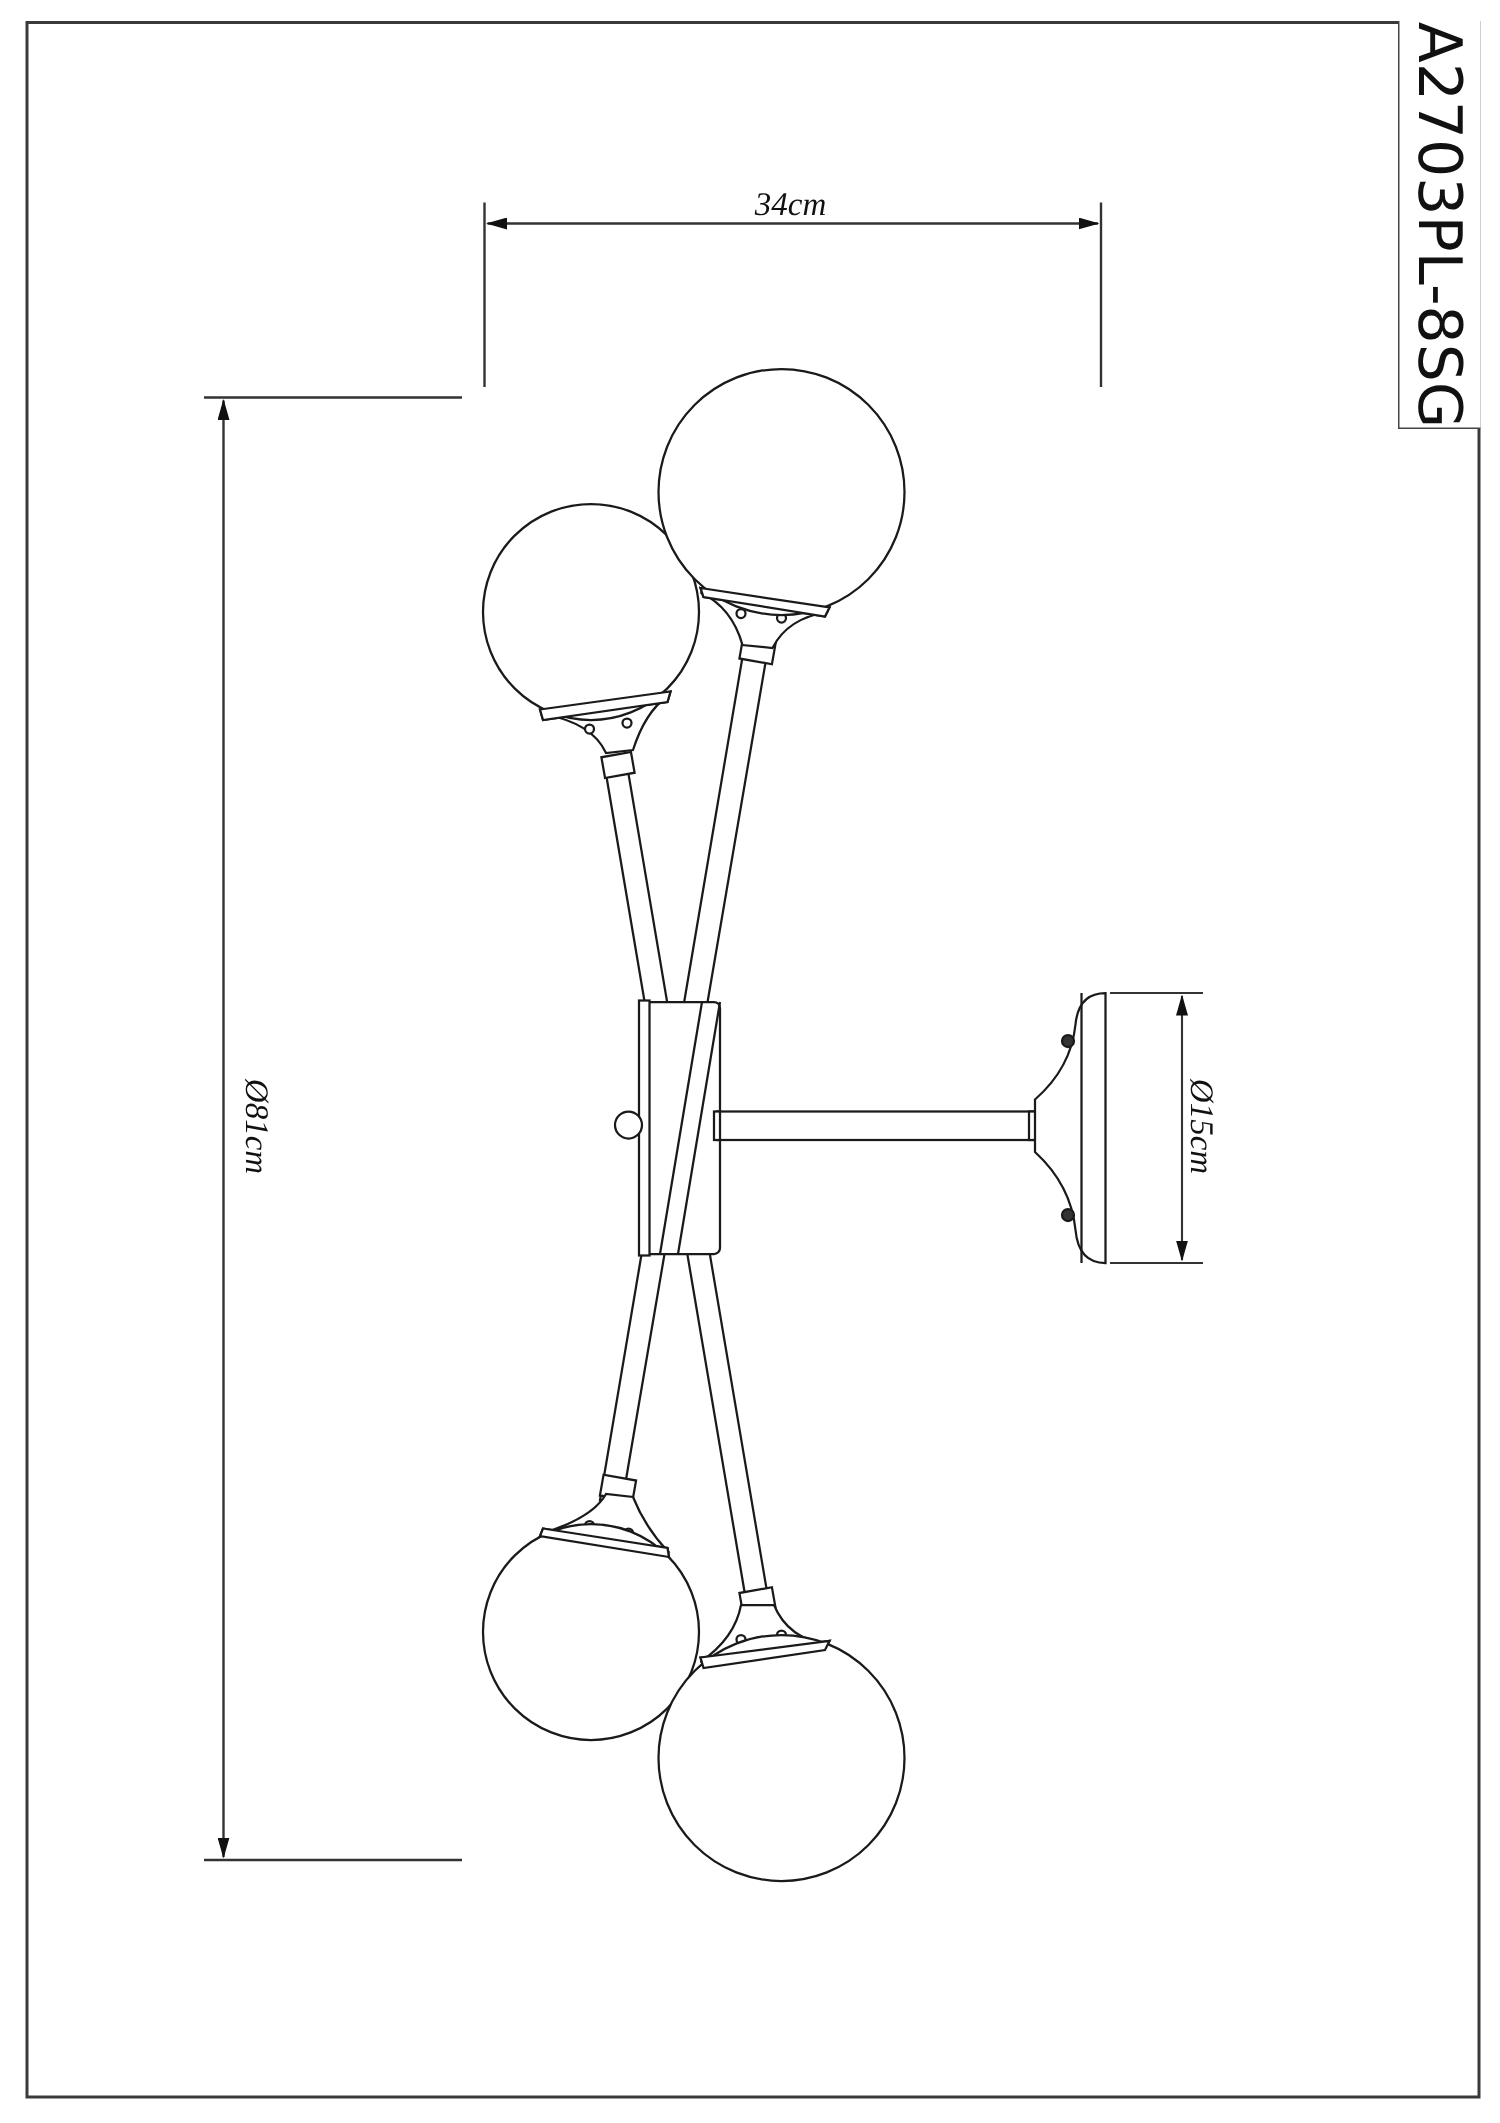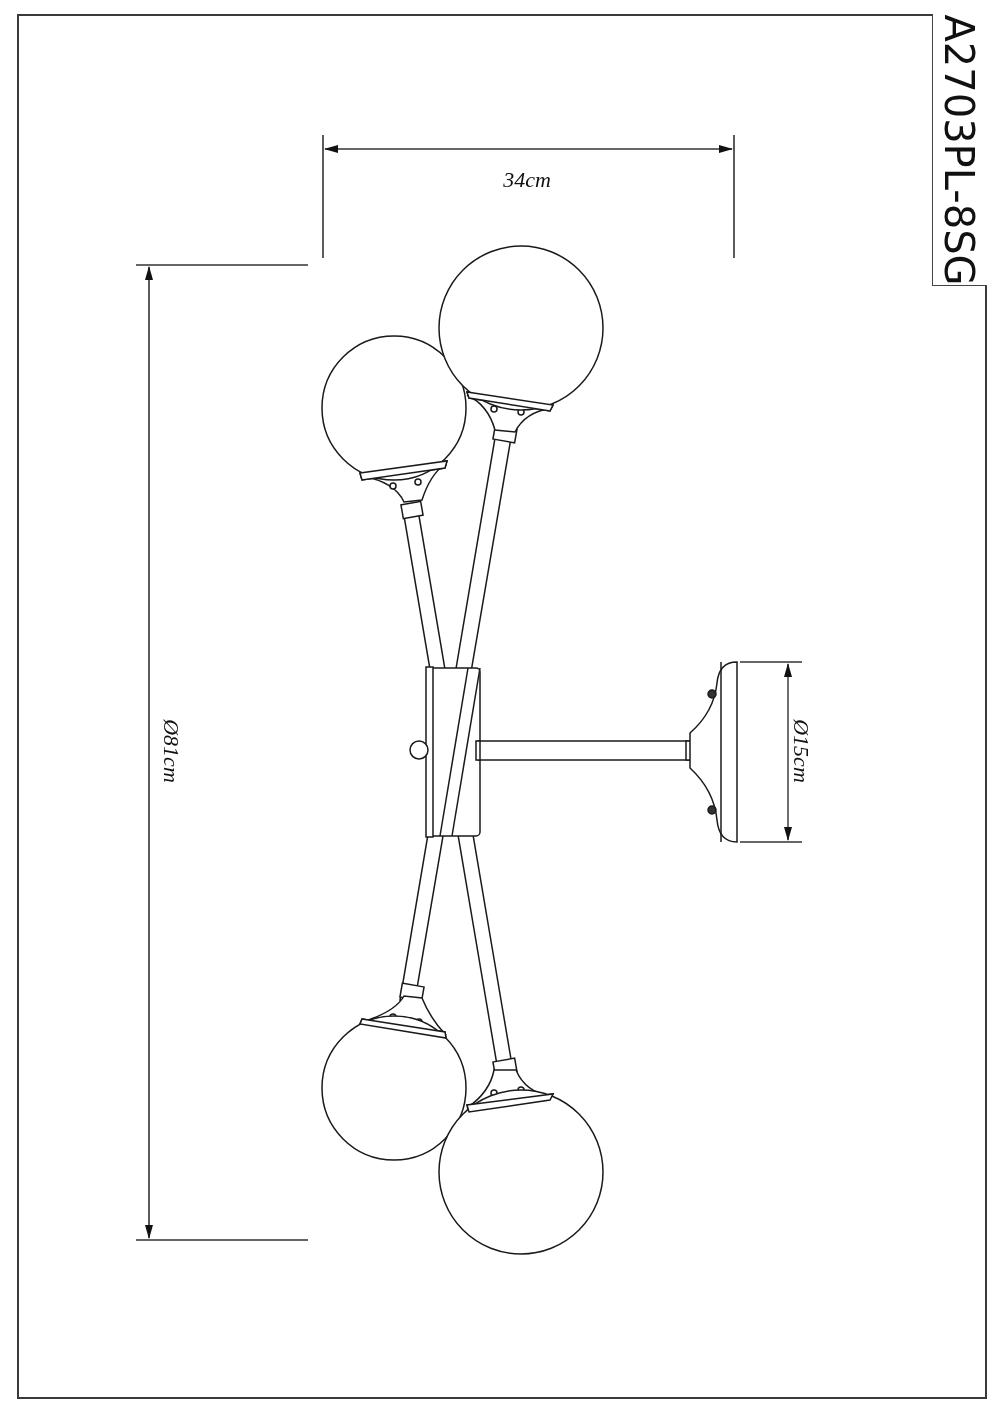--- a/index.html
+++ b/index.html
@@ -2,21 +2,21 @@
 <html><head>
 <meta charset="utf-8">
 <style>
   html, body { margin: 0; padding: 0; background: #ffffff; }
   body { width: 1000px; height: 1415px; position: relative; overflow: hidden; font-family: "Liberation Serif", serif; }
   #frame { position: absolute; left: 17px; top: 14px; width: 970px; height: 1385px; border: 2px solid #3a3a3a; box-sizing: border-box; }
   #model-box { position: absolute; left: 932px; top: 14px; width: 55px; height: 272px; border-left: 1.5px solid #444; border-bottom: 1.5px solid #444; box-sizing: border-box; background: #fff; }
   #model-label { position: absolute; left: 959px; top: 150px; transform: translate(-50%,-50%) rotate(90deg); white-space: nowrap; font-family: "DejaVu Sans", sans-serif; font-size: 40px; color: #111; letter-spacing: 0px; }
   svg { position: absolute; left: 0; top: 0; }
   .dim-text { position: absolute; font-style: italic; font-size: 22px; color: #111; white-space: nowrap; font-family: "Liberation Serif", serif; }
-  #dim-width-label { left: 527px; top: 136px; transform: translate(-50%,-50%); margin-top: 44px; }
+  #dim-width-label { left: 527px; top: 136px; transform: translate(-50%,-50%); }
   #dim-height-label { left: 171px; top: 751px; transform: translate(-50%,-50%) rotate(90deg); }
   #dim-canopy-label { left: 801px; top: 751px; transform: translate(-50%,-50%) rotate(90deg); }
 </style>
 </head>
 <body>
 
 <div id="frame"></div>
 <div id="model-box"></div>
 <div id="model-label">A2703PL-8SG</div>
 

